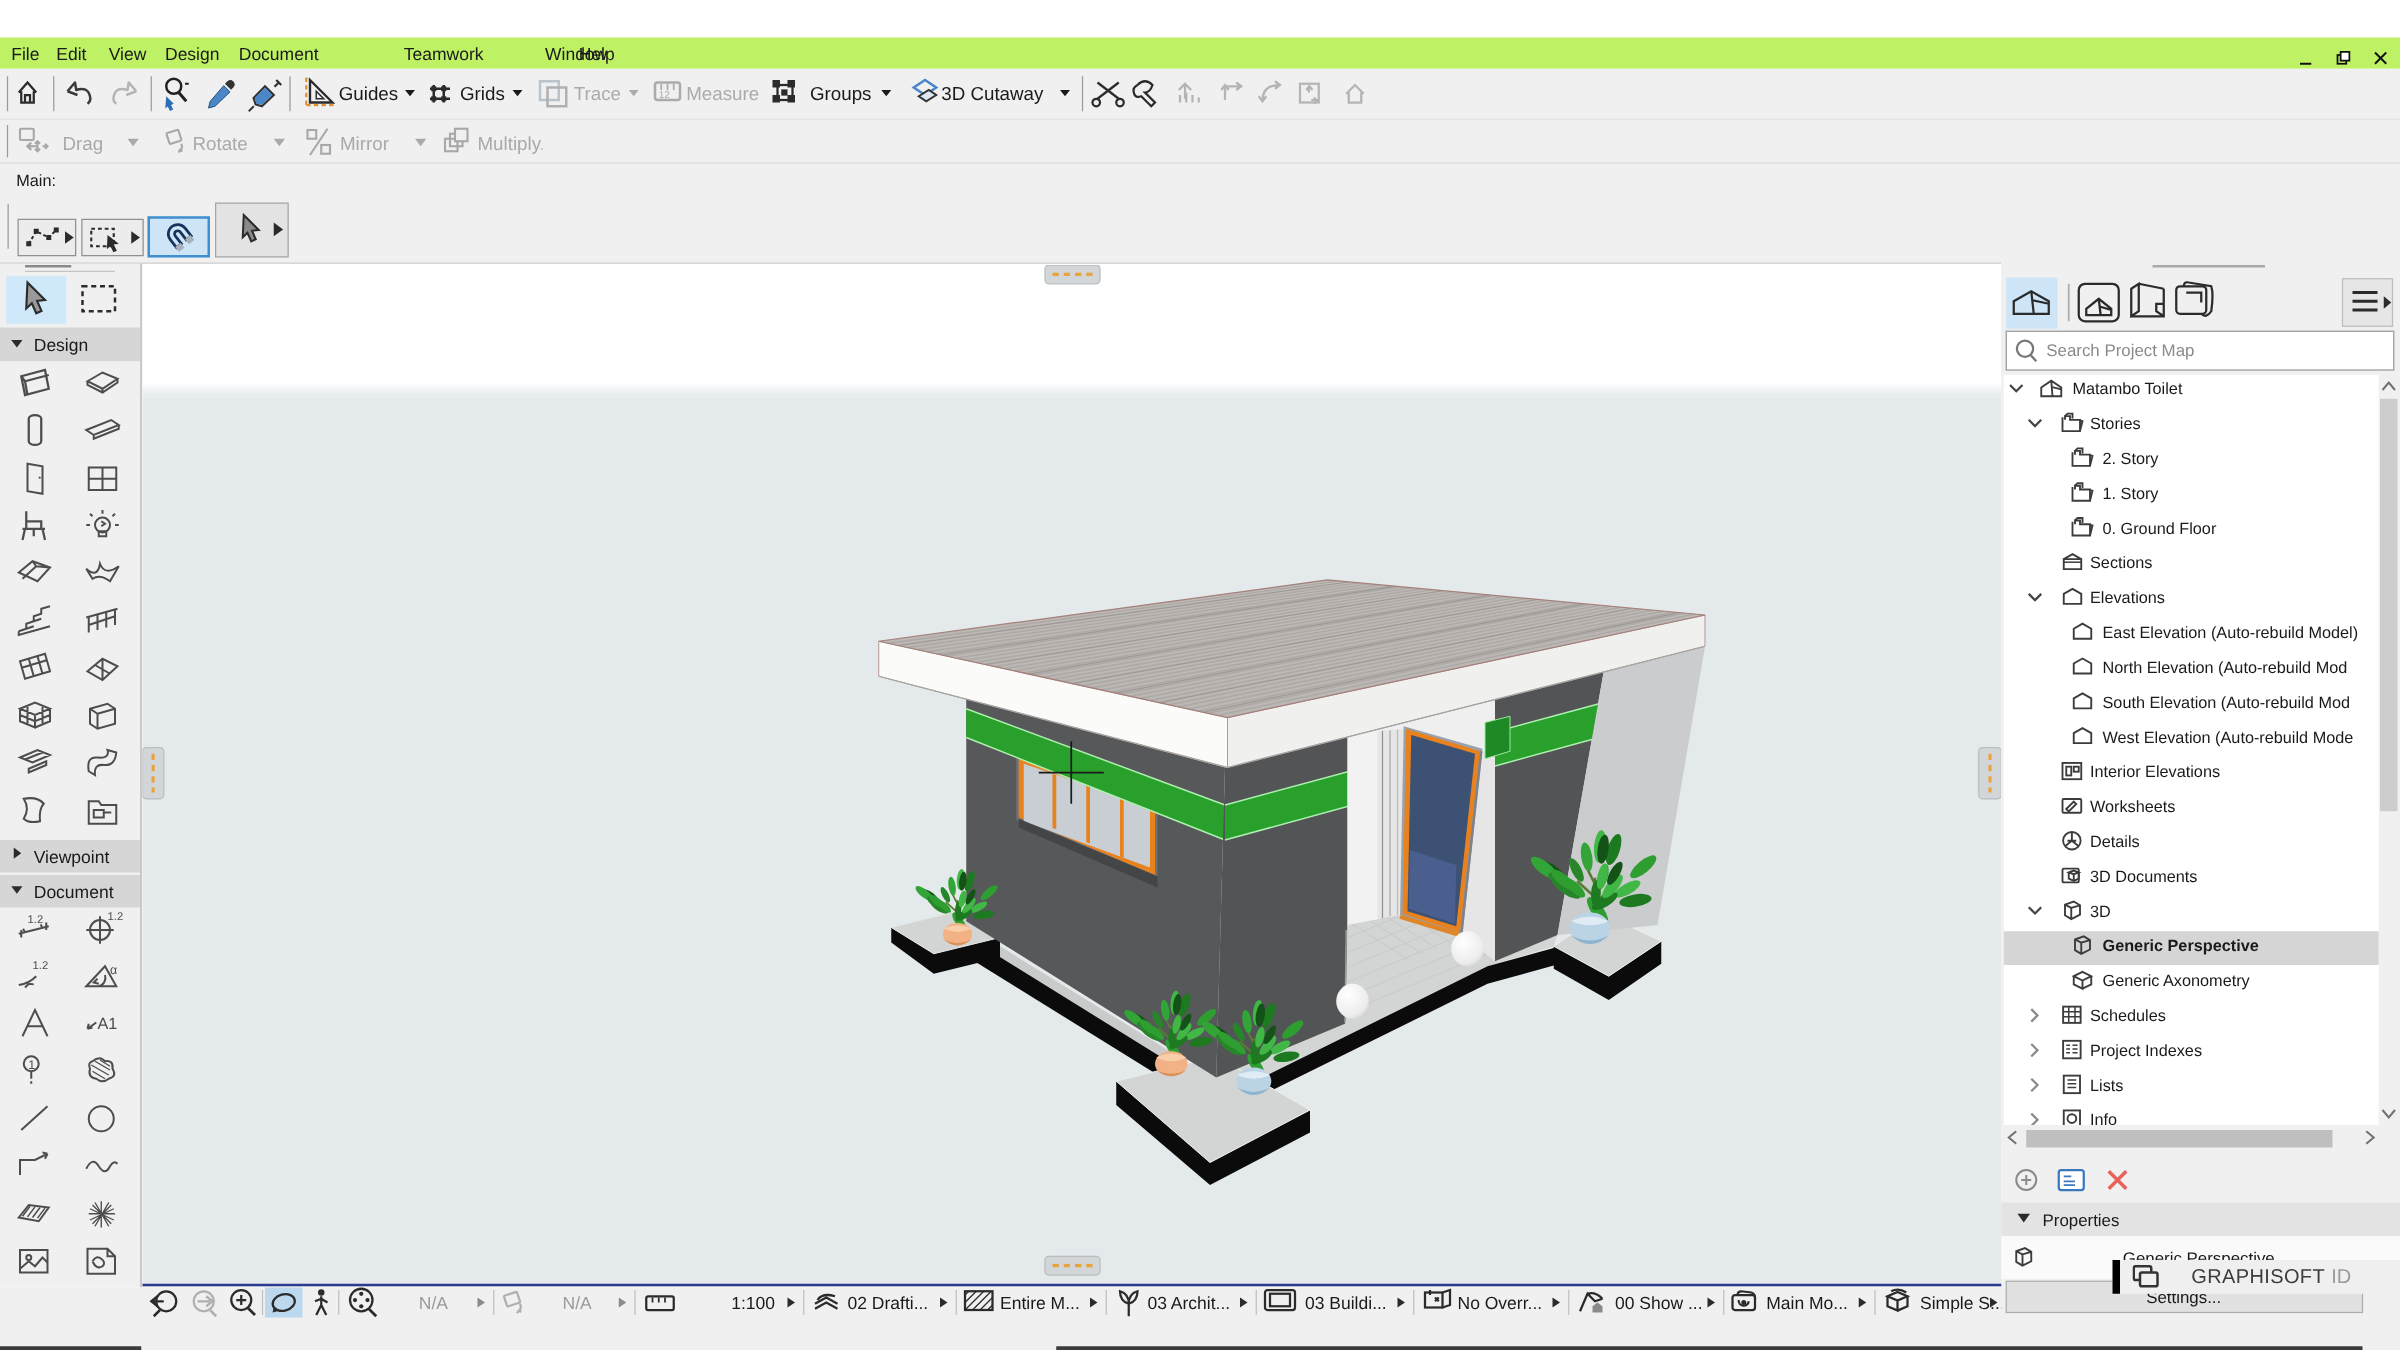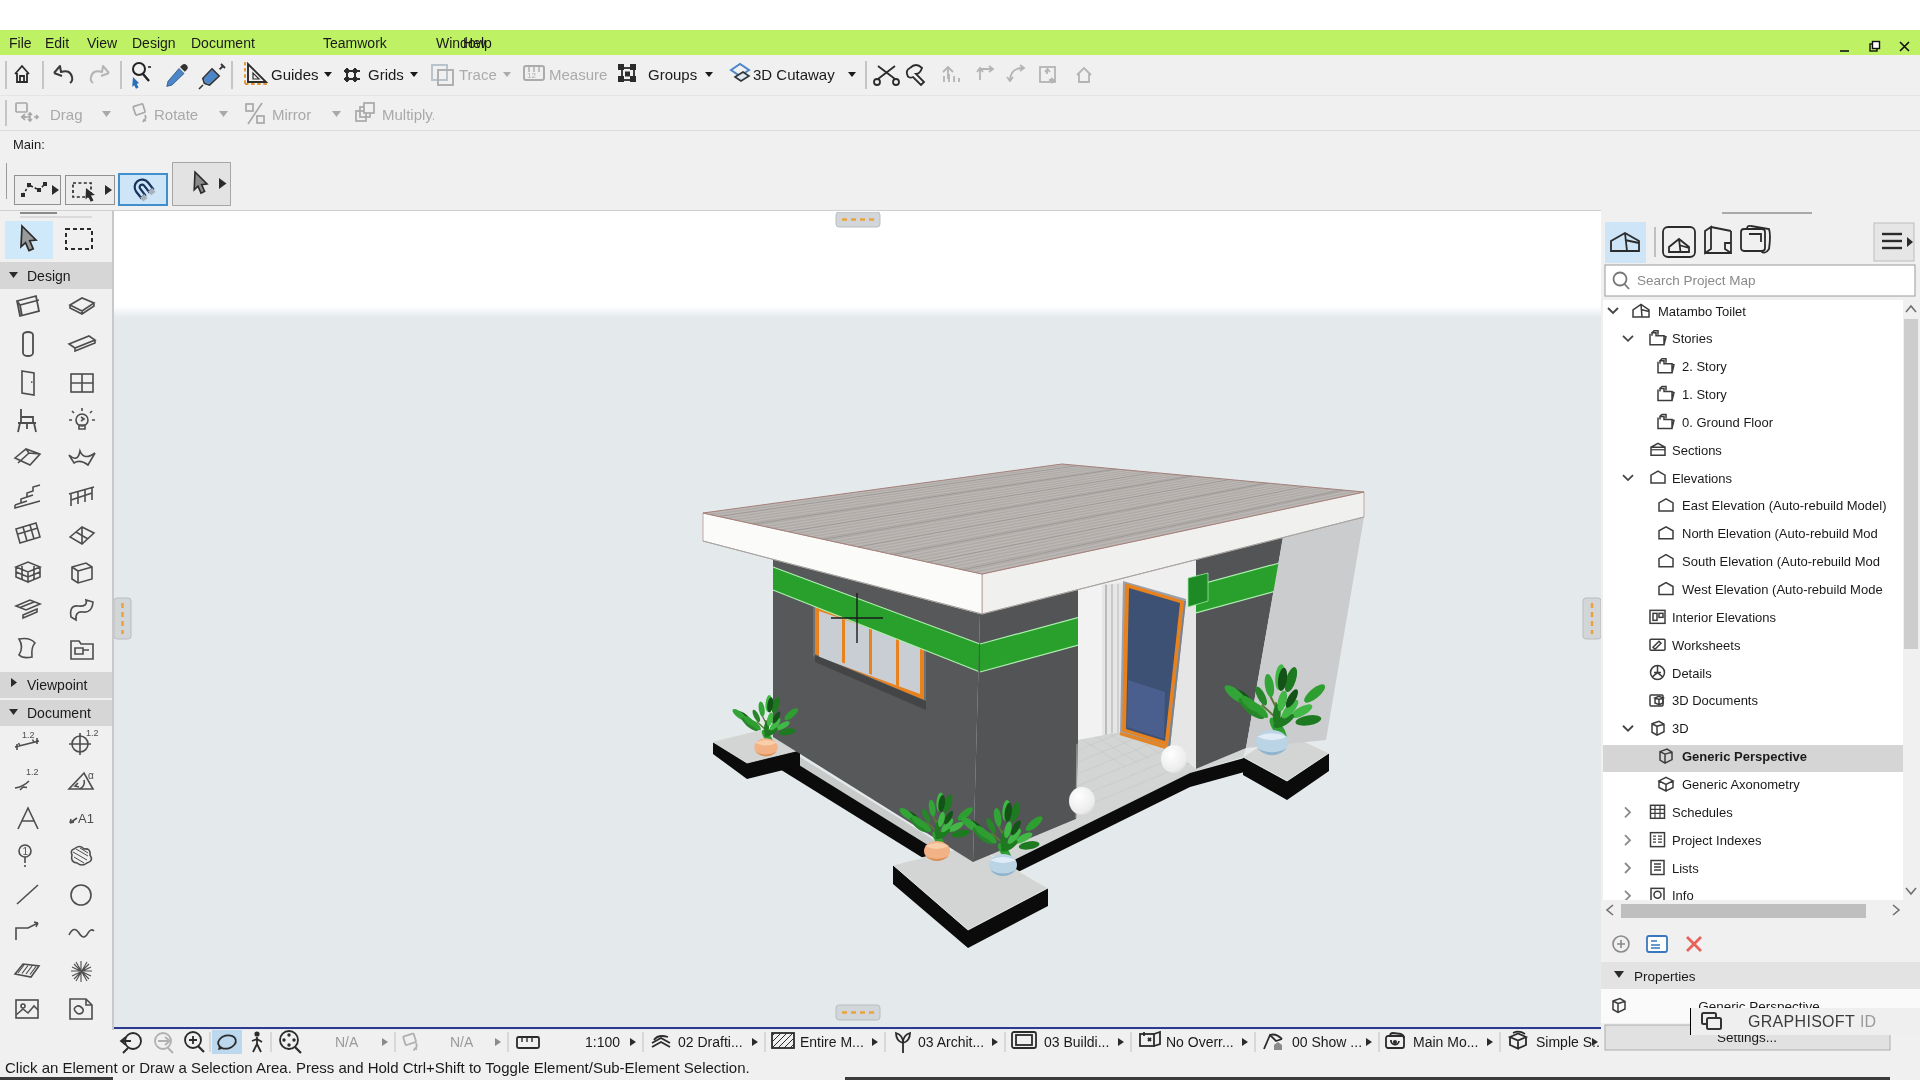--- a/index.html
+++ b/index.html
@@ -860,25 +860,22 @@
 <text x="1413" y="18" font-size="14" fill="#1a1a1a">Main Mo...</text>
 <path d="M1487 9 l6 4 l-6 4 z" fill="#2b2b2b"></path>
 <line x1="1500" y1="3" x2="1500" y2="23" stroke="#c0c0c0"></line>
 <g transform="translate(1507,2)">
           <path d="M3 6 l8-3.5 l8 3.5 l-8 3.5 z M3 6 v8 l8 3.5 v-8 M19 6 v8 l-8 3.5" stroke="#2b2b2b" stroke-width="1.8" fill="none"></path>
           <path d="M6 2 q6-3 12 1" stroke="#2b2b2b" stroke-width="1.8" fill="none"></path>
         </g>
 <text x="1536" y="18" font-size="14" fill="#1a1a1a">Simple S...</text>
 <path d="M1592 9 l6 4 l-6 4 z" fill="#2b2b2b"></path>
 </svg></div>
-<div id="statusbar" class="abs" style="left:0;top:1055px;width:1601px;height:25px;font-size:15px;color:#1a1a1a;">
-  <span class="abs" style="left:5px;top:4px;">Click an Element or Draw a Selection Area. Press and Hold Ctrl+Shift to Toggle Element/Sub-Element Selection.</span>
-</div>
-
-<div class="abs" style="left:1690px;top:1008px;width:230px;height:27px;background:#efefef;border-left:1px solid #000000;">
+
+<div class="abs" style="left:1690px;top:1008px;width:230px;height:27px;background:#efefef;border-left:6px solid #000000;">
   <svg class="abs" style="left:10px;top:4px" width="24" height="20" viewBox="0 0 24 20">
     <rect x="1" y="1" width="14" height="11" rx="1.5" fill="none" stroke="#333" stroke-width="2"></rect>
     <rect x="6" y="6" width="14" height="11" rx="1.5" fill="#efefef" stroke="#333" stroke-width="2"></rect>
   </svg>
   <span class="abs" style="left:57px;top:5px;font-size:16px;letter-spacing:0.3px;color:#3c3c3c;">GRAPHISOFT</span>
   <span class="abs" style="left:169px;top:5px;font-size:16px;color:#9a9a9a;">ID</span>
 </div>
 <div class="abs" style="left:0;top:1077px;width:113px;height:3px;background:#3b3b3b;"></div>
 <div class="abs" style="left:845px;top:1077px;width:1045px;height:3px;background:#3b3b3b;"></div>
 </div>

